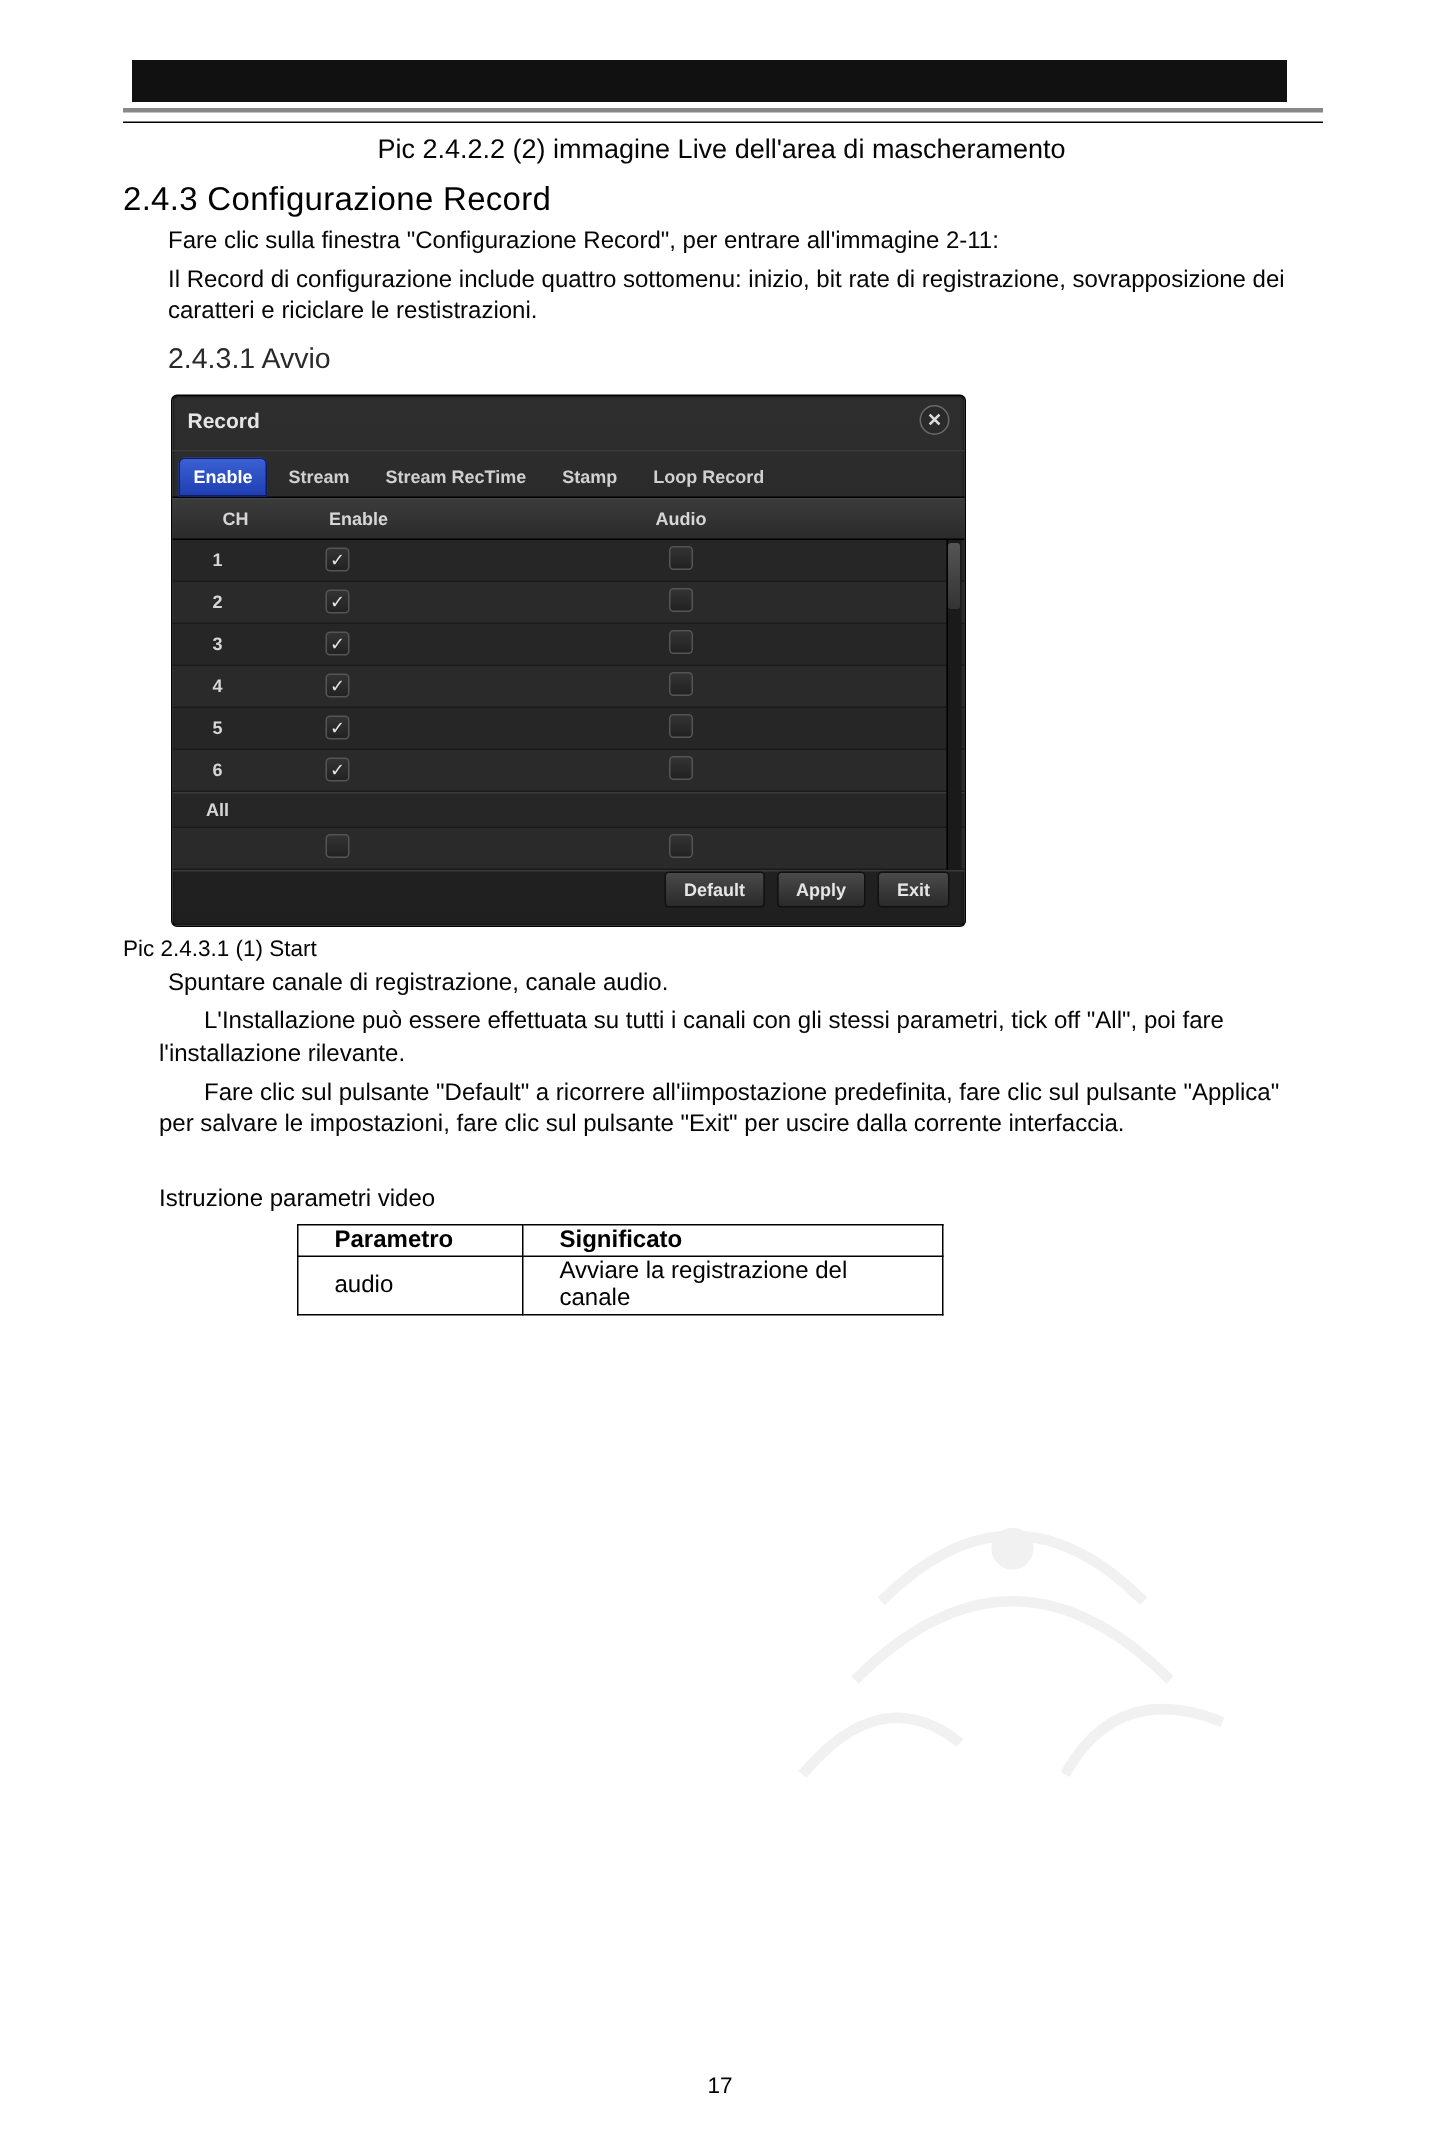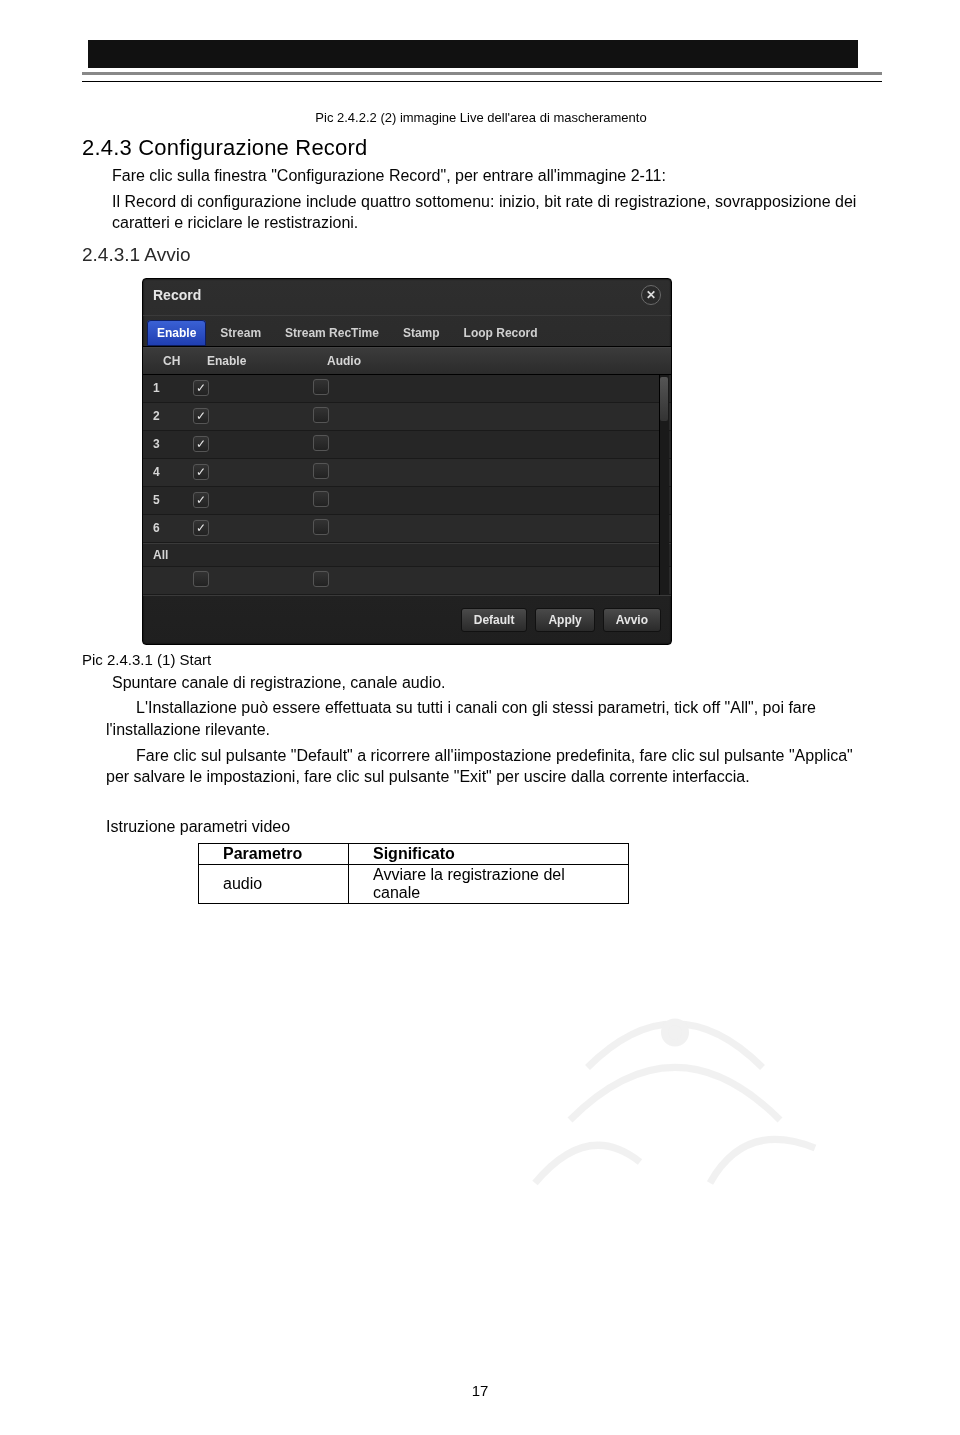--- a/index.html
+++ b/index.html
@@ -17,55 +17,57 @@
     height: 28px;
     background: #111;
     width: 770px;
     margin-left: 6px;
   }
   .underline1 { height: 3px; background: #888; width: 800px; margin-top: 4px; }
   .underline2 { height: 1px; background: #000; width: 800px; margin-top: 6px; }
 
   .caption-top {
     text-align: center;
-    font-size: 13px;
-    margin-top: 28px;
+    font-size: 18px;
+    margin-top: 7px;
     color: #050505;
   }
 
   .h2 {
     font-size: 22px;
     color: #000000;
     margin-top: 10px;
     letter-spacing: .2px;
   }
   .h3 {
     font-size: 19px;
     color: #2a2a2a;
     margin-top: 10px;
+    margin-left: 30px;
   }
   .para {
     font-size: 16px;
     line-height: 1.35;
     color: #050505;
     margin-top: 4px;
     margin-left: 24px;
   }
   .para.indent { margin-left: 30px; text-indent: 0; }
 
   
   .record-dialog {
     width: 530px;
-    margin: 12px 0 0 60px;
+    margin: 12px 0 0 32px;
     background: linear-gradient(#2e2e2e,#1f1f1f);
     border: 1px solid #000;
     border-radius: 4px;
     color: #dcdcdc;
     font-family: Arial, sans-serif;
     box-shadow: 0 0 2px #000 inset;
+    text-align: center;
   }
   .dlg-title {
     display: flex;
     justify-content: space-between;
     align-items: center;
     padding: 6px 10px 10px 10px;
     font-weight: bold;
     font-size: 14px;
     color: #e6e6e6;
   }
@@ -149,21 +151,21 @@
     top: 2px;
     width: 8px;
     height: 44px;
     background: linear-gradient(#555,#333);
     border-radius: 2px;
   }
   .dlg-footer {
     display: flex;
     justify-content: flex-end;
     gap: 8px;
-    padding: 12px 10px 12px 10px;
+    padding: 0 10px 12px 10px;
     border-top: 1px solid #3a3a3a;
   }
   .btn {
     padding: 4px 12px;
     font-size: 12px;
     font-weight: bold;
     color: #e6e6e6;
     background: linear-gradient(#4a4a4a,#2a2a2a);
     border: 1px solid #111;
     border-radius: 3px;
@@ -298,21 +300,21 @@
         <div><span class="chk"></span></div>
         <div></div>
       </div>
       <div class="scroll">
         <div class="scroll-thumb"></div>
       </div>
     </div>
     <div class="dlg-footer">
       <div class="btn">Default</div>
       <div class="btn">Apply</div>
-      <div class="btn">Avvio</div>
+      <div class="btn">Exit</div>
     </div>
   </div>
 
   <div class="caption-fig">Pic 2.4.3.1 (1) Start</div>
 
   <div class="para indent">Spuntare canale di registrazione, canale audio.</div>
   <div class="para" style="text-indent:30px;">L'Installazione può essere effettuata su tutti i canali con gli stessi parametri, tick off "All", poi fare l'installazione rilevante.</div>
   <div class="para" style="text-indent:30px;">Fare clic sul pulsante "Default" a ricorrere all'iimpostazione predefinita, fare clic sul pulsante "Applica" per salvare le impostazioni, fare clic sul pulsante "Exit" per uscire dalla corrente interfaccia.</div>
 
   <div class="para" style="margin-top:28px;">Istruzione parametri video</div>

